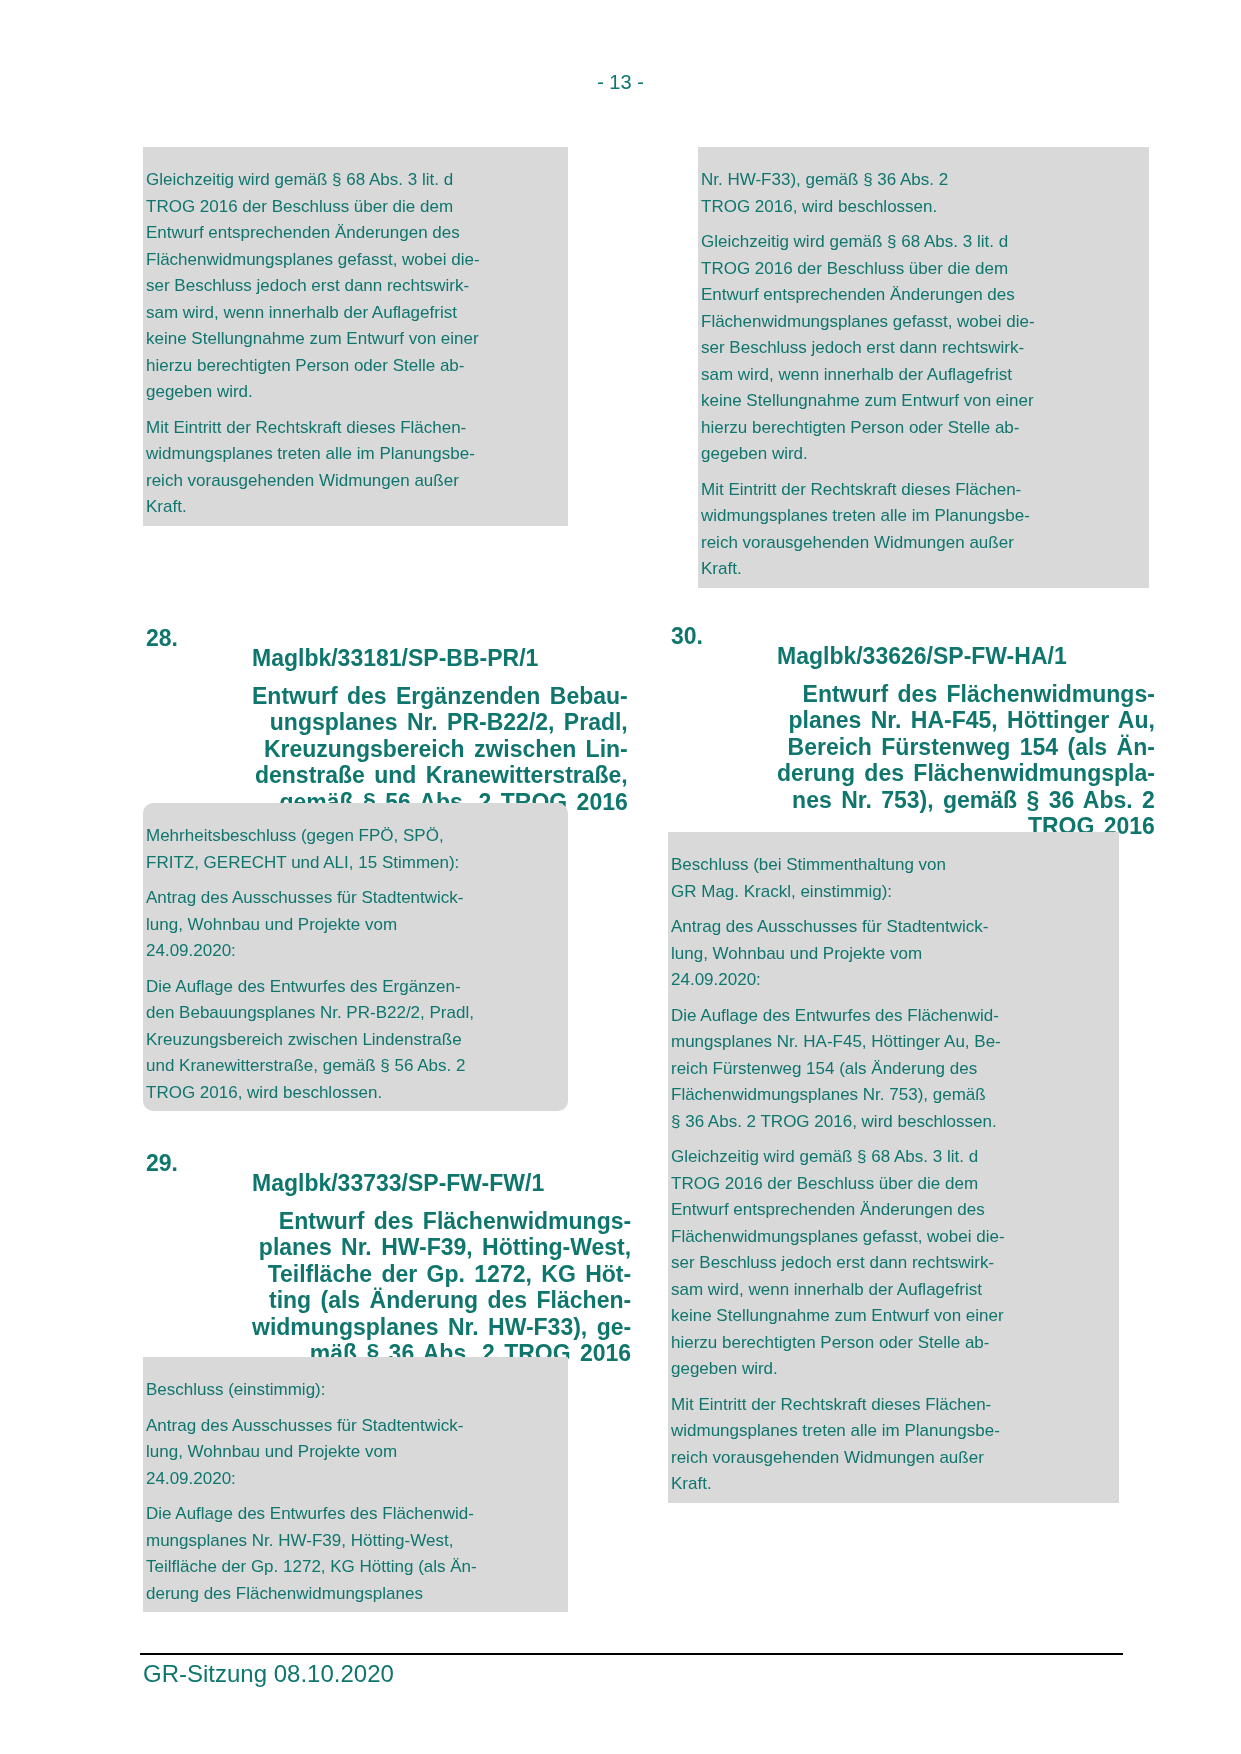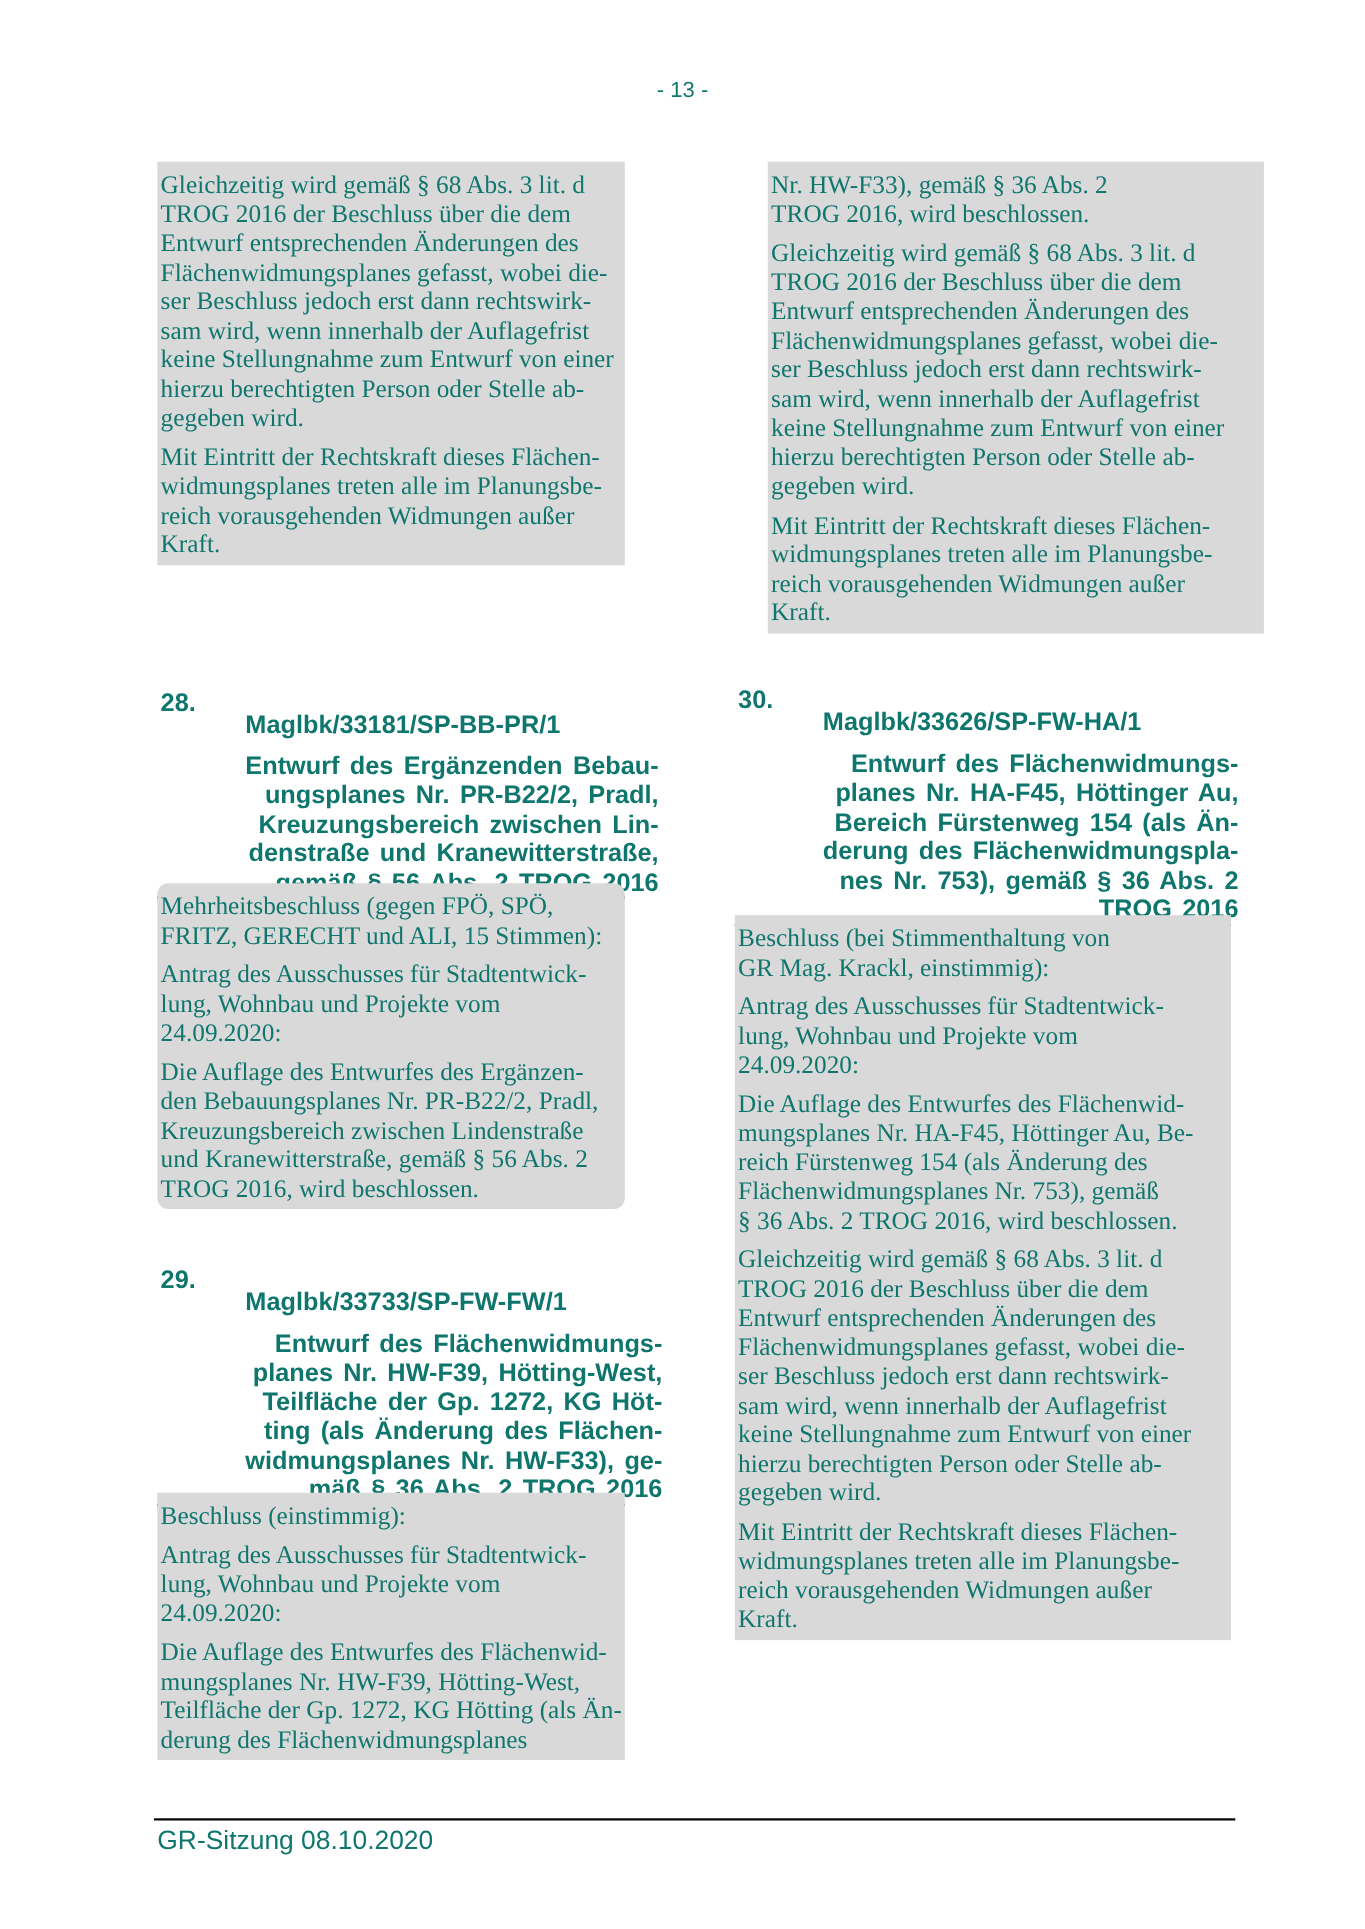--- a/index.html
+++ b/index.html
@@ -14,32 +14,33 @@
   }
   .page-number {
     position:absolute; left:0; top:70px; width:100%;
     text-align:center; font-size:20px; line-height:24px;
   }
   .para { white-space:pre; margin:0 0 9px 0; }
   .para:last-child { margin-bottom:0; }
   .hl {
     position:absolute;
     background:#d9d9d9;
-    padding:8px 0 5px 3px;
+    padding:20px 0 5px 3px;
     box-sizing:border-box;
-    font-size:23px; line-height:26.5px;font-family:Liberation Serif, serif;
+    font-size:17px; line-height:26.5px;
   }
   .heading {
     position:absolute;
     display:flex;
     font-weight:bold;
     font-size:23px; line-height:26.5px;
     border-bottom:2px solid #000;
     padding-left:3px;
     box-sizing:border-box;
+    gap:29px;
   }
   .num { flex:0 0 77px; }
   .hc { flex:1;margin-top:20px; }
   .code { margin-bottom:11px; }
   .title { word-spacing:3px;text-align:right; }
 
   
   .b-intro    { left:143px; top:147px;  width:425px; }
   .b-h28      { left:143px; top:625px;  width:425px; }
   .b-res28    { left:143px; top:803px;  width:425px;border-radius:10px; }

